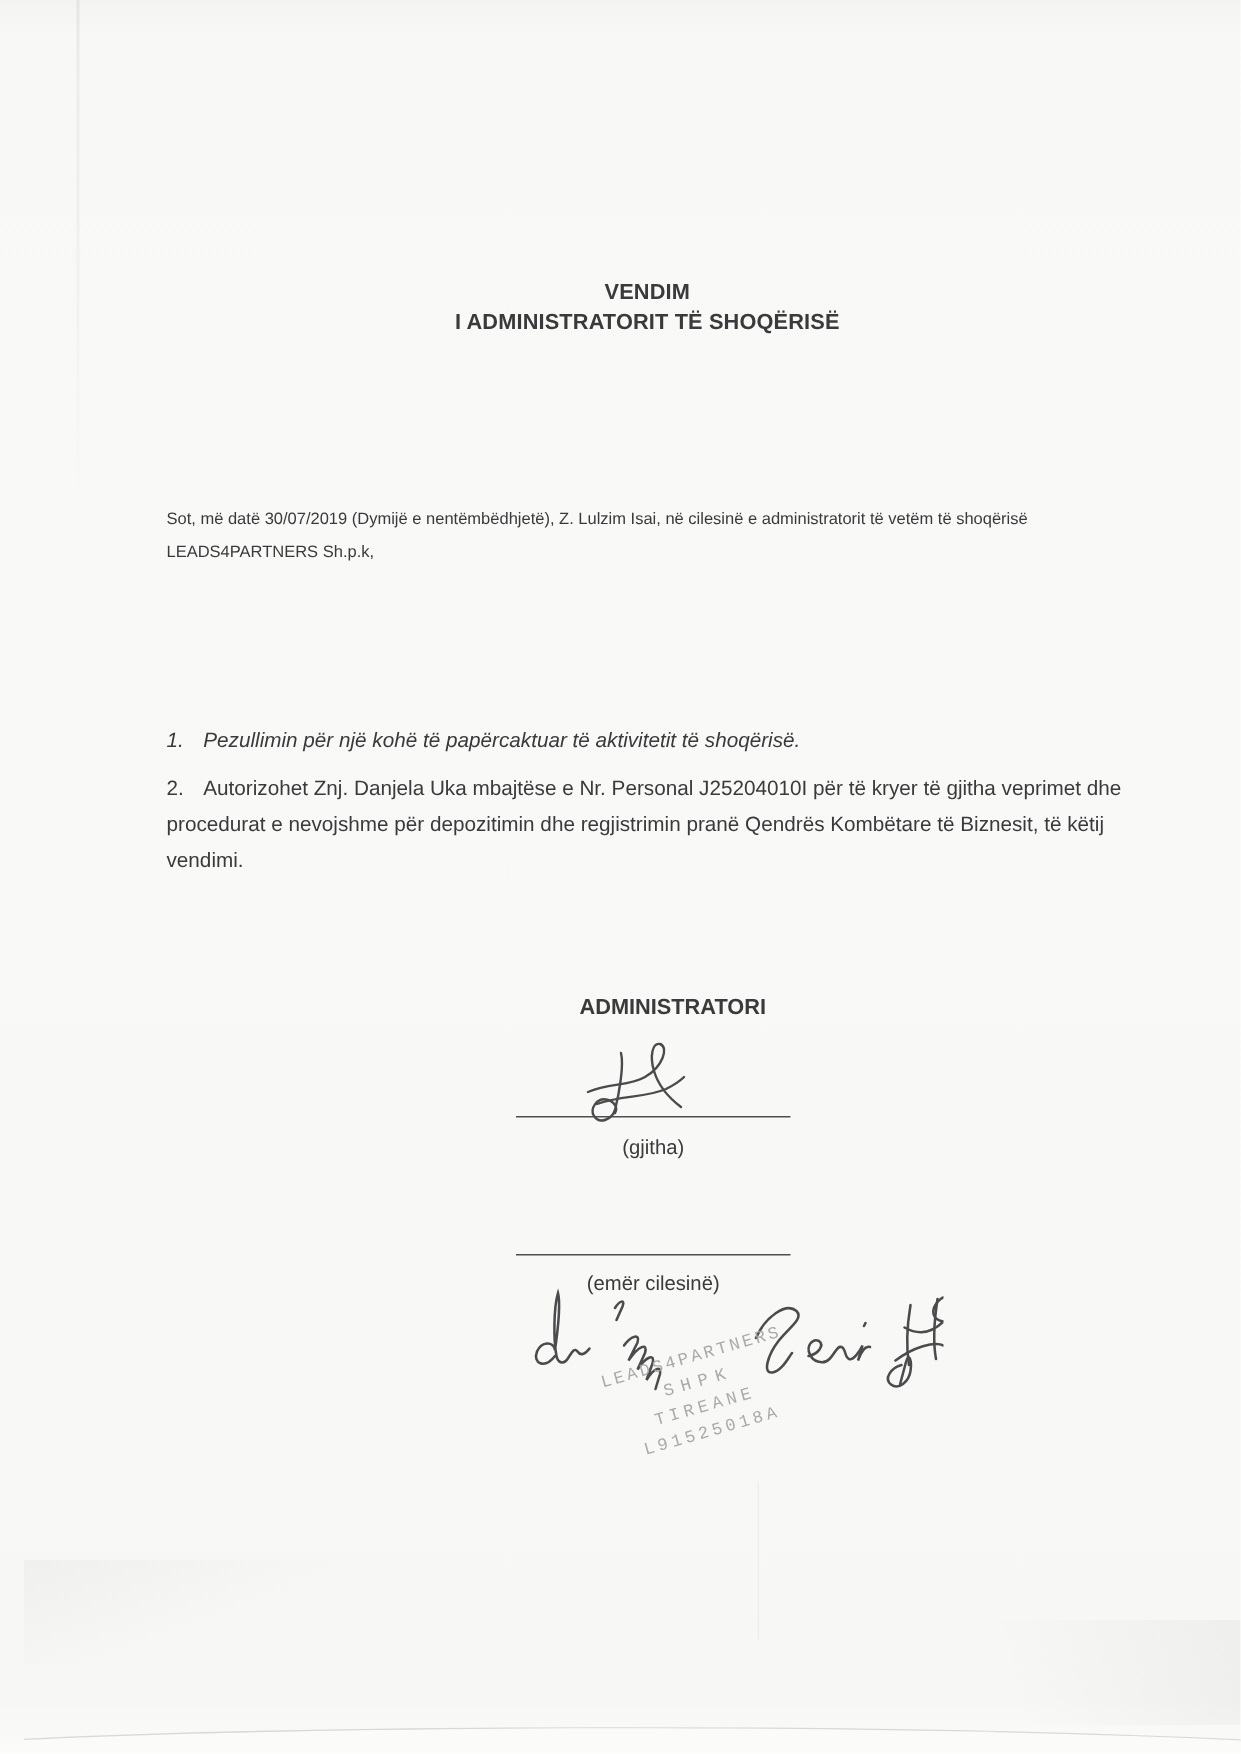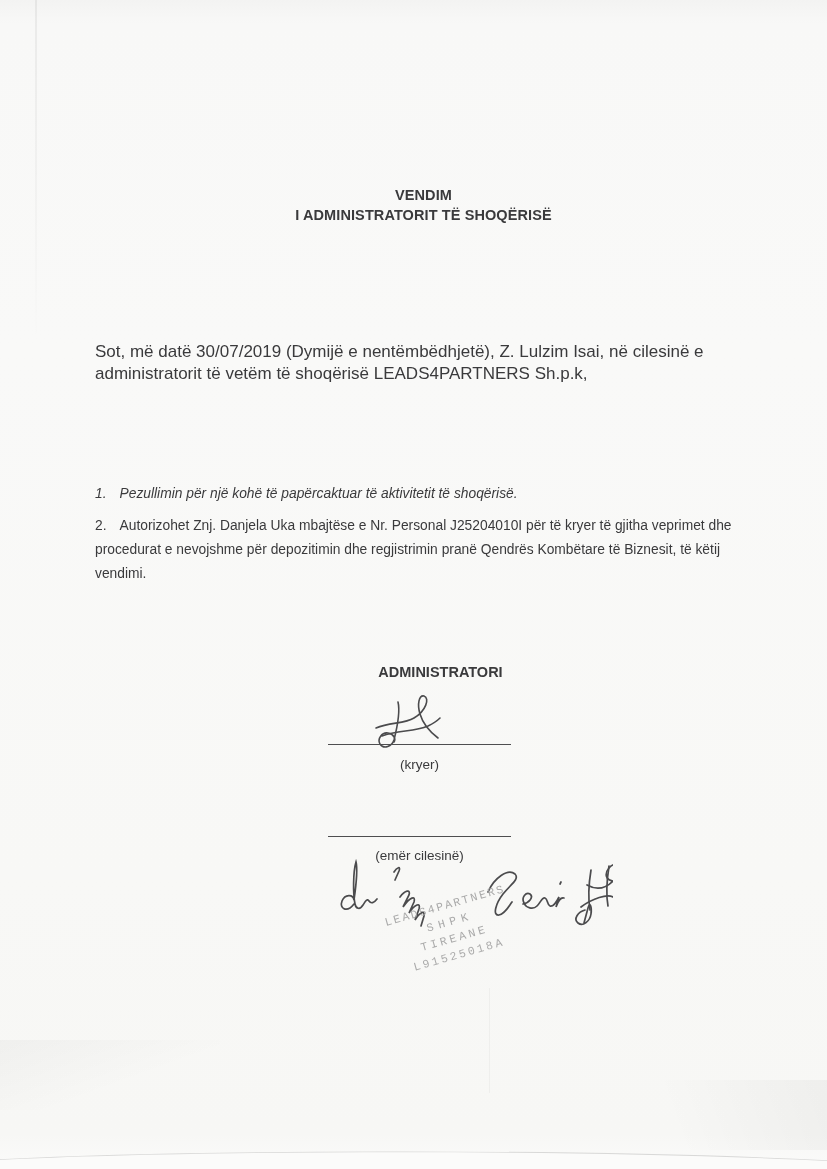--- a/index.html
+++ b/index.html
@@ -11,20 +11,21 @@
     height: 1169px;
     position: relative;
     overflow: hidden;
     font-family: "Liberation Sans", "DejaVu Sans", sans-serif;
     color: #3a3a3c;
     background: linear-gradient(180deg, #f3f3f2 0%, #f8f8f7 2%, #f9f9f8 30%, #f8f8f6 75%, #f7f7f5 97%, #fbfbfa 100%);
   }
   .scan-page {
     position: absolute;
     inset: 0;
+    margin-left: 16px;
   }
   
   .crease-left {
     position: absolute;
     left: 35px; top: 0;
     width: 2px; height: 345px;
     background: linear-gradient(180deg, rgba(0,0,0,0.06), rgba(0,0,0,0.02) 70%, rgba(0,0,0,0));
   }
   .crease-center {
     position: absolute;
@@ -63,21 +64,21 @@
     line-height: 20px;
     letter-spacing: 0.1px;
   }
   .title-line-nuis { white-space: pre; }
 
   
   .intro-paragraph {
     position: absolute;
     left: 95px; top: 324px;
     width: 676px;
-    font-size: 17px;
+    font-size: 11px;
     line-height: 22px;
   }
 
   
   .decision-heading {
     position: absolute;
     top: 400px; left: 0;
     width: 100%;
     box-sizing: border-box;
     padding-left: 24px;
@@ -196,21 +197,21 @@
 
   <svg class="sig-scribble" width="90" height="62" viewBox="0 0 90 62">
     <g fill="none" stroke="#4b4b4d" stroke-width="1.6" stroke-linecap="round">
       <path d="M28,14 C30,22 27,40 24,52 C22,58 14,62 10,56 C7,51 12,44 18,45 C24,46 26,51 24,54"></path>
       <path d="M6,40 C20,34 34,36 44,30 C56,23 60,10 54,8 C49,7 47,16 50,26 C53,36 60,44 68,50"></path>
       <path d="M12,48 C28,42 44,44 58,38 C64,35 68,32 70,30"></path>
     </g>
   </svg>
 
   <div class="firma-line"></div>
-  <div class="firma-label">(kryer)</div>
+  <div class="firma-label">(gjitha)</div>
 
   <div class="name-line"></div>
   <div class="name-label">(emër cilesinë)</div>
 
   <svg class="name-signature" width="275" height="85" viewBox="0 0 275 85">
     <g fill="none" stroke="#4b4b4d" stroke-width="1.7" stroke-linecap="round">
 
       <path d="M16,52 c-7,9 -15,5 -12,-3 c3,-7 11,-7 12,-1 c2,-14 4,-30 2,-38 c-3,10 -3,32 -1,42 c1,5 5,6 8,1 c2,-3 4,-7 6,-4 c2,3 5,2 8,-2"></path>
       <path d="M56,20 c3,-5 7,-6 5,-1 l-4,9"></path>
       <path d="M62,45 c5,-7 11,-8 9,-2 l-6,12 c7,-10 13,-12 11,-5 l-5,11 c6,-9 12,-11 10,-4 l-4,11 c5,-8 10,-10 9,-4 l-3,10"></path>

